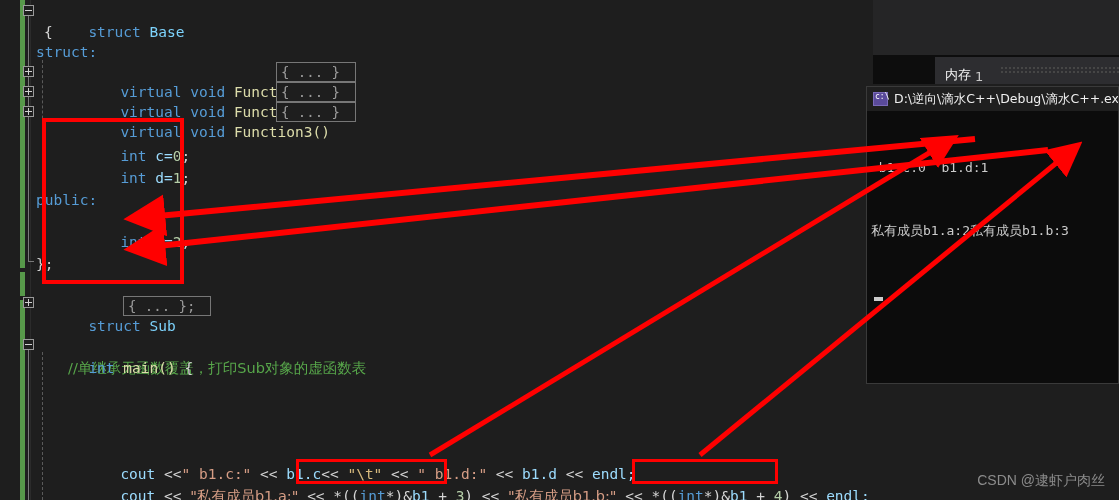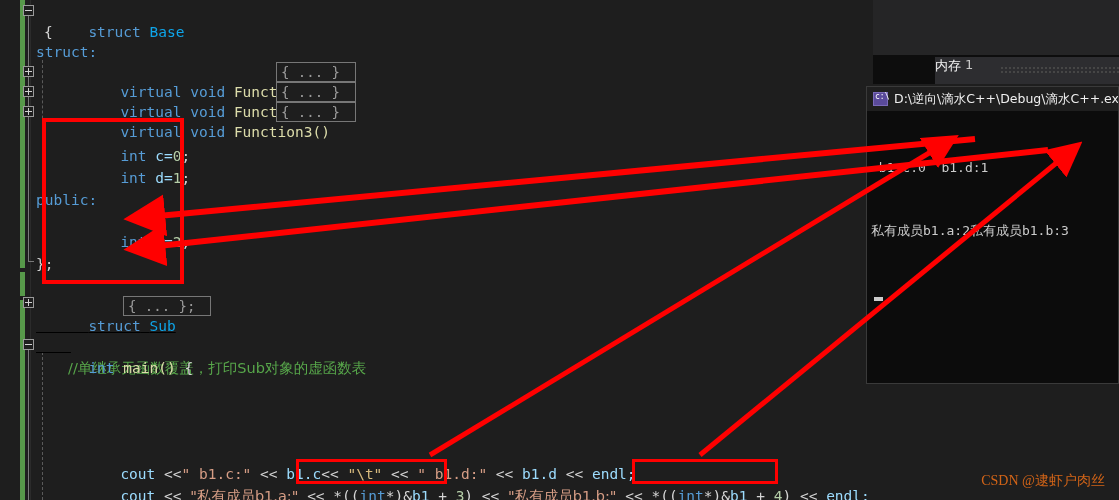--- a/index.html
+++ b/index.html
@@ -8,38 +8,38 @@
     background:#1e1e1e;
     font-family:"DejaVu Sans Mono","Liberation Mono",monospace;
   }
   #root{position:relative;width:1119px;height:500px;background:#1e1e1e;}
 
   
   .right-pane{position:absolute;left:873px;top:0;width:246px;height:500px;background:#0d0d0d;}
   .pane-strip{position:absolute;left:873px;top:0;width:246px;height:55px;background:#252526;}
   .tab-memory{position:absolute;left:935px;top:57px;width:184px;height:27px;background:#2d2d30;
     color:#f1f1f1;font-family:"DejaVu Sans","Liberation Sans",sans-serif;font-size:13px;
-    display:flex;align-items:flex-start;box-sizing:border-box;}
+    display:flex;align-items:flex-end;padding-left:10px;box-sizing:border-box;}
   .tab-memory .tabnum{color:#c8c8c8;margin-left:4px;}
   .tab-dots{position:absolute;left:1000px;top:66px;width:119px;height:9px;
     background-image:radial-gradient(#4a4a4a 1px,transparent 1px);
     background-size:4px 4px;opacity:.85;}
   .pane-under{position:absolute;left:873px;top:84px;width:246px;height:416px;background:#1e1e1e;}
 
   
   .gutter-bg{position:absolute;left:0;top:0;width:30px;height:500px;background:#1e1e1e;}
   .change-bar{position:absolute;left:20px;width:5px;background:#57994a;}
   .indent-rail{position:absolute;left:30px;top:0;width:1px;height:500px;background:#2b2b2b;}
 
   
   .code{position:absolute;left:0;top:0;width:880px;height:500px;}
   .ln{position:absolute;white-space:pre;font-size:14.5px;line-height:20px;
       font-family:"DejaVu Sans Mono","Liberation Mono",monospace;letter-spacing:0px;}
   .kw{color:#569cd6;}          
-  .typ{color:#0ea5e9;}         
+  .typ{color:#7dd3fc;}         
   .fn{color:#dcdcaa;}          
   .pl{color:#d4d4d4;}          
   .num{color:#b5cea8;}         
   .str{color:#d69d85;}         
   .cmt{color:#57a64a;}         
   .var{color:#9cdcfe;}         
   .esc{color:#d7ba7d;}         
 
   
   .fold{position:absolute;width:11px;height:11px;border:1px solid #9a9a9a;background:#1e1e1e;
@@ -69,22 +69,22 @@
     white-space:nowrap;overflow:hidden;}
   .cicon{width:15px;height:14px;background:#5a4a9a;border:1px solid #7a6ab8;margin-right:6px;
     position:relative;flex:none;box-sizing:border-box;}
   .cicon::after{content:"c:\\";position:absolute;left:1px;top:-1px;font-size:8px;color:#fff;
     font-family:"DejaVu Sans Mono","Liberation Mono",monospace;}
   .console-body{padding:4px 2px 0 4px;color:#ccc;font-size:13px;line-height:21px;
     font-family:"DejaVu Sans Mono","Liberation Mono",monospace;white-space:pre;}
   .caret{width:9px;height:4px;background:#cccccc;margin-top:14px;margin-left:3px;}
 
   
-  .wm{position:absolute;right:14px;bottom:10px;color:#f97316;opacity:.82;font-size:14px;
-    font-family:Liberation Serif, serif;white-space:nowrap;text-align:right;}
+  .wm{position:absolute;right:14px;bottom:10px;color:#a3a3a3;opacity:.82;font-size:14px;
+    font-family:Liberation Sans, sans-serif;white-space:nowrap;text-align:right;}
 
   
   .arrows{position:absolute;left:0;top:0;width:1119px;height:500px;pointer-events:none;}
 </style>
 </head>
 <body>
 
 <div id="root">
 
   <div class="right-pane"></div>
@@ -151,21 +151,21 @@
 
     <div class="ln kw" style="left:36px;top:190px;">public:</div>
 
     <div class="ln" style="left:68px;top:212px;">
       <span class="kw">int</span><span> </span><span class="var">a=</span><span class="num">2</span><span class="pl">;</span>
     </div>
 
 
     <div class="ln pl" style="left:36px;top:254px;">};</div>
 
-    <div class="ln" style="left:36px;top:296px;text-decoration:underline;">
+    <div class="ln" style="left:36px;top:296px;">
       <span class="kw">struct</span><span> </span><span class="typ">Sub</span>
     </div>
     <div class="ellip" style="left:123px;top:296px;width:88px;height:20px;padding-top:1px;">{ ... };</div>
 
     <div class="ln cmt" style="left:68px;top:358px;font-family:'DejaVu Sans','Liberation Sans',sans-serif;">//单继承无函数覆盖，打印Sub对象的虚函数表</div>
 
     <div class="ln" style="left:36px;top:338px;">
       <span class="kw">int</span><span> </span><span class="fn">main()</span><span> </span><span class="pl">{</span>
     </div>
 

